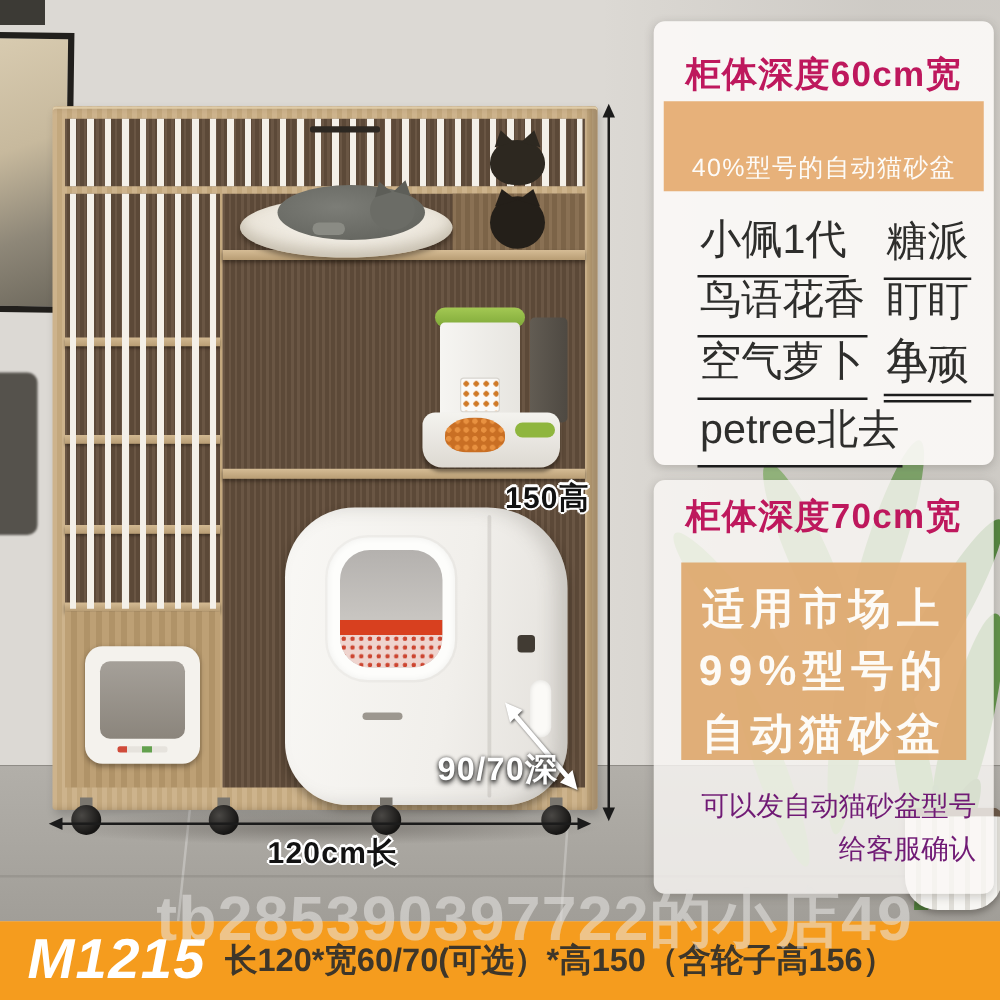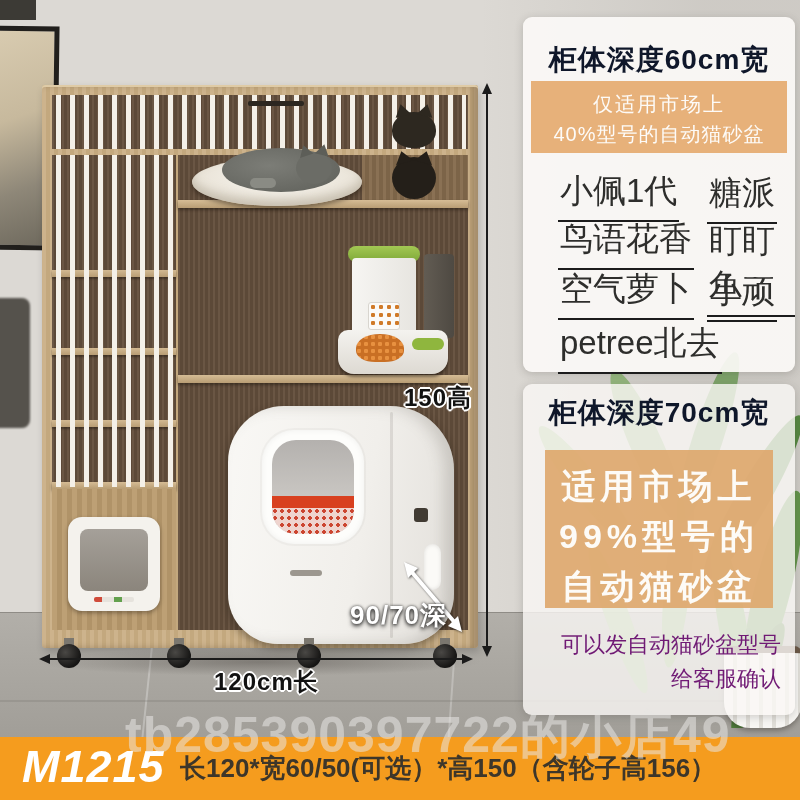--- a/index.html
+++ b/index.html
@@ -128,21 +128,21 @@
   .depth-arrow { position:absolute; left:398px; top:560px; width:70px; height:76px; filter:drop-shadow(1px 1px 1px rgba(0,0,0,.6)); }
   
   .plant { position:absolute; left:498px; top:328px; width:302px; height:400px; }
   .pot { position:absolute; left:724px; top:646px; width:78px; height:82px;
     background:repeating-linear-gradient(90deg,#f7f6f3 0 9px,#e0ded8 9px 13px);
     border-top:7px solid #6b5847; border-radius:8px 8px 26px 26px; box-shadow:0 3px 5px rgba(40,35,28,.35); }
   
   .card { position:absolute; left:523px; width:272px; border-radius:9px; box-shadow:0 2px 8px rgba(60,55,48,.22); }
   .card1 { top:17px; height:355px; background:rgba(251,249,246,.93); }
   .card2 { top:384px; height:331px; background:rgba(250,248,245,.8); }
-  .card-title { position:absolute; left:0; width:100%; text-align:center; font-size:28px; font-weight:800; color:#0f172a; letter-spacing:1px; }
+  .card-title { position:absolute; left:0; width:100%; text-align:center; font-size:28px; font-weight:800; color:#be185d; letter-spacing:1px; }
   .card1 .card-title { top:24px; }
   .card2 .card-title { top:10px; }
   .note-box1 { position:absolute; left:8px; top:64px; width:256px; height:72px; background:rgba(230,173,115,.95); color:#fdfbf8; text-align:center; }
   .note-box1 .ln1 { position:absolute; top:10px; width:100%; font-size:20px; letter-spacing:2px; }
   .note-box1 .ln2 { position:absolute; top:40px; width:100%; font-size:20px; letter-spacing:1px; }
   .brand { position:absolute; font-size:33px; color:#2e2e2c; padding:0 2px 6px 2px; border-bottom:2px solid #1c1c1c; }
   .note-box2 { position:absolute; left:22px; top:66px; width:228px; height:158px; background:rgba(222,166,106,.9); color:#fdfbf7; text-align:center; }
   .note-box2 .hl { position:absolute; width:100%; font-size:34px; font-weight:600; letter-spacing:5px; }
   .note-box2 .h1 { top:14px; } .note-box2 .h2 { top:64px; } .note-box2 .h3 { top:114px; }
   .card-footer { position:absolute; left:38px; top:244px; font-size:22px; color:#701a75; line-height:34px;text-align:right; }
@@ -268,21 +268,20 @@
   <svg class="depth-arrow" viewBox="0 0 70 76">
     <line x1="12" y1="10" x2="58" y2="64" stroke="#ffffff" stroke-width="4"></line>
     <polygon points="6,2 20,8 10,18" fill="#ffffff"></polygon>
     <polygon points="64,72 50,66 60,56" fill="#ffffff"></polygon>
   </svg>
   <div class="label-depth">90/70深</div>
 
   <div class="card card1">
     <div class="card-title">柜体深度60cm宽</div>
     <div class="note-box1">
-      <div class="ln1">仅适用市场上</div>
       <div class="ln2">40%型号的自动猫砂盆</div>
     </div>
     <span class="brand" style="left:35px; top:152px;">小佩1代</span>
     <span class="brand" style="left:35px; top:200px;">鸟语花香</span>
     <span class="brand" style="left:35px; top:250px;">空气萝卜</span>
     <span class="brand" style="left:35px; top:304px;">petree北去</span>
     <span class="brand" style="left:184px; top:154px;">糖派</span>
     <span class="brand" style="left:184px; top:202px;">盯盯鱼</span>
     <span class="brand" style="left:184px; top:252px;">小顽</span>
   </div>
@@ -295,18 +294,18 @@
       <div class="hl h3">自动猫砂盆</div>
     </div>
     <div class="card-footer">
       <div>可以发自动猫砂盆型号</div>
       <div>给客服确认</div>
     </div>
   </div>
 
   <div class="bottom-bar">
     <div class="model-code">M1215</div>
-    <div class="spec-text">长120*宽60/50(可选）*高150（含轮子高156）</div>
+    <div class="spec-text">长120*宽60/70(可选）*高150（含轮子高156）</div>
   </div>
 
   <div class="watermark">tb285390397722的小店49</div>
 
 </div>
 
 </body></html>

